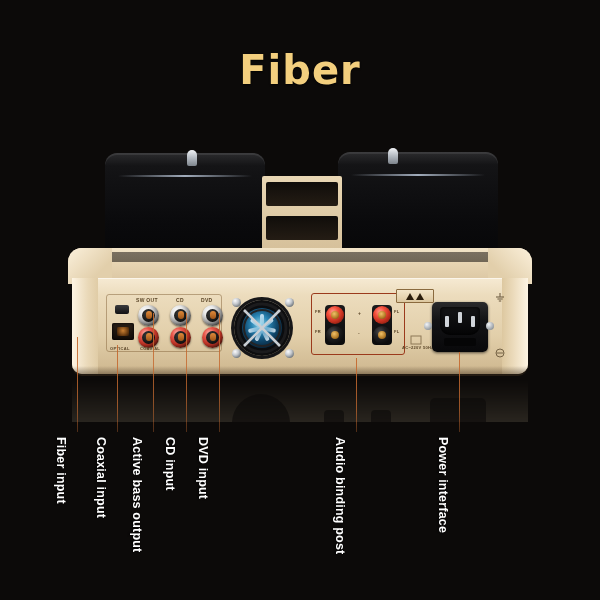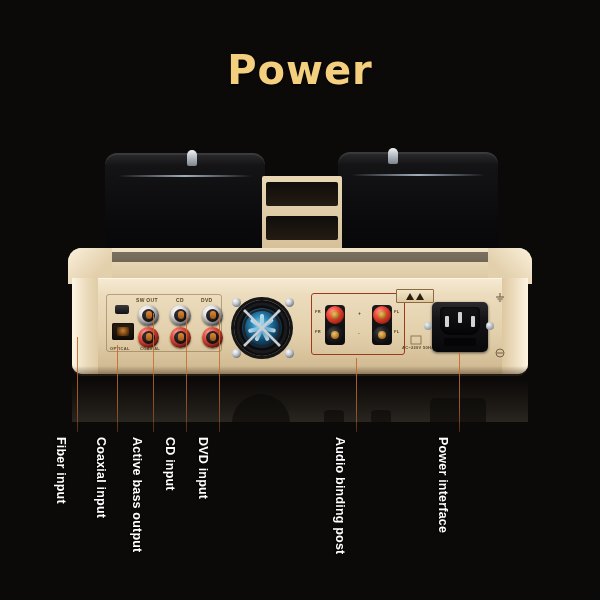--- a/index.html
+++ b/index.html
@@ -269,21 +269,21 @@
     transform: rotate(90deg);
     letter-spacing:.2px;
     text-shadow:0 1px 2px rgba(0,0,0,.9);
   }
 </style>
 </head>
 <body>
 
 <div id="stage">
 
-  <div id="title">Power</div>
+  <div id="title">Fiber</div>
 
   <div id="amp">
 
     <div class="xfmr" id="xfmr-left"></div>
     <div class="xfmr" id="xfmr-right"></div>
     <div class="xfmr-stud" id="stud-left"></div>
     <div class="xfmr-stud" id="stud-right"></div>
 
     <div class="bracket">
       <div class="slot s1"></div>

